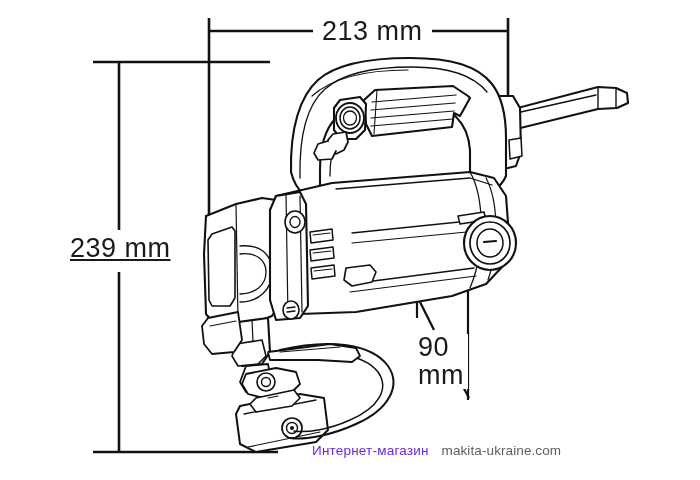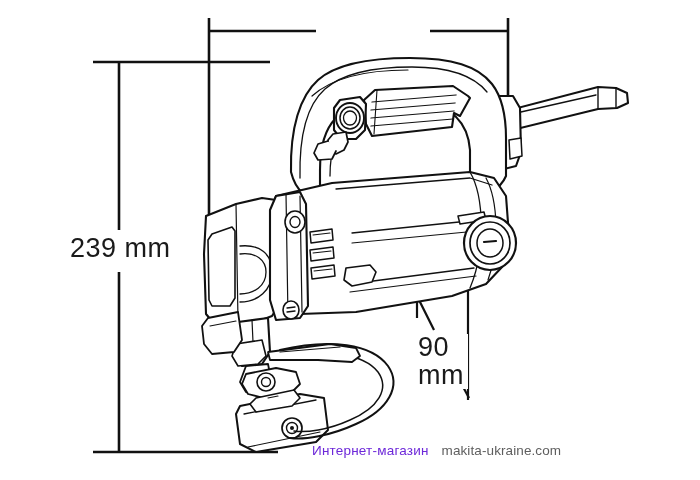--- a/index.html
+++ b/index.html
@@ -38,20 +38,21 @@
   }
   #label-213 {
     left: 313px;
     top: 18px;
     padding: 0 9px;
   }
   #label-239 {
     left: 62px;
     top: 232px;
     padding: 3px 8px;
+    text-decoration: underline;
   }
   #label-90 {
     left: 414px;
     top: 334px;
     padding: 0 4px;
     line-height: 1.02;
     font-size: 27px;
   }
   #label-90 .l2 { display: block; }
   .watermark {
@@ -304,20 +305,21 @@
       </g>
 
       <g>
         <path d="M208 318 L238 312 L242 340 L234 352 L212 354 L204 344 L202 326 Z" stroke-width="1.8"></path>
         <path d="M210 326 L236 321" fill="none" stroke-width="1.2"></path>
       </g>
 
     </g>
   </svg>
 
+  <div class="dim-label" id="label-213">213 mm</div>
 
   <div class="dim-label" id="label-239">239 mm</div>
 
   <div class="dim-label" id="label-90">
     <span class="l1">90</span>
     <span class="l2">mm</span>
   </div>
 
   <div class="watermark">
     <span class="wm-shop">Интернет-магазин</span><span class="wm-site">makita-ukraine.com</span>

